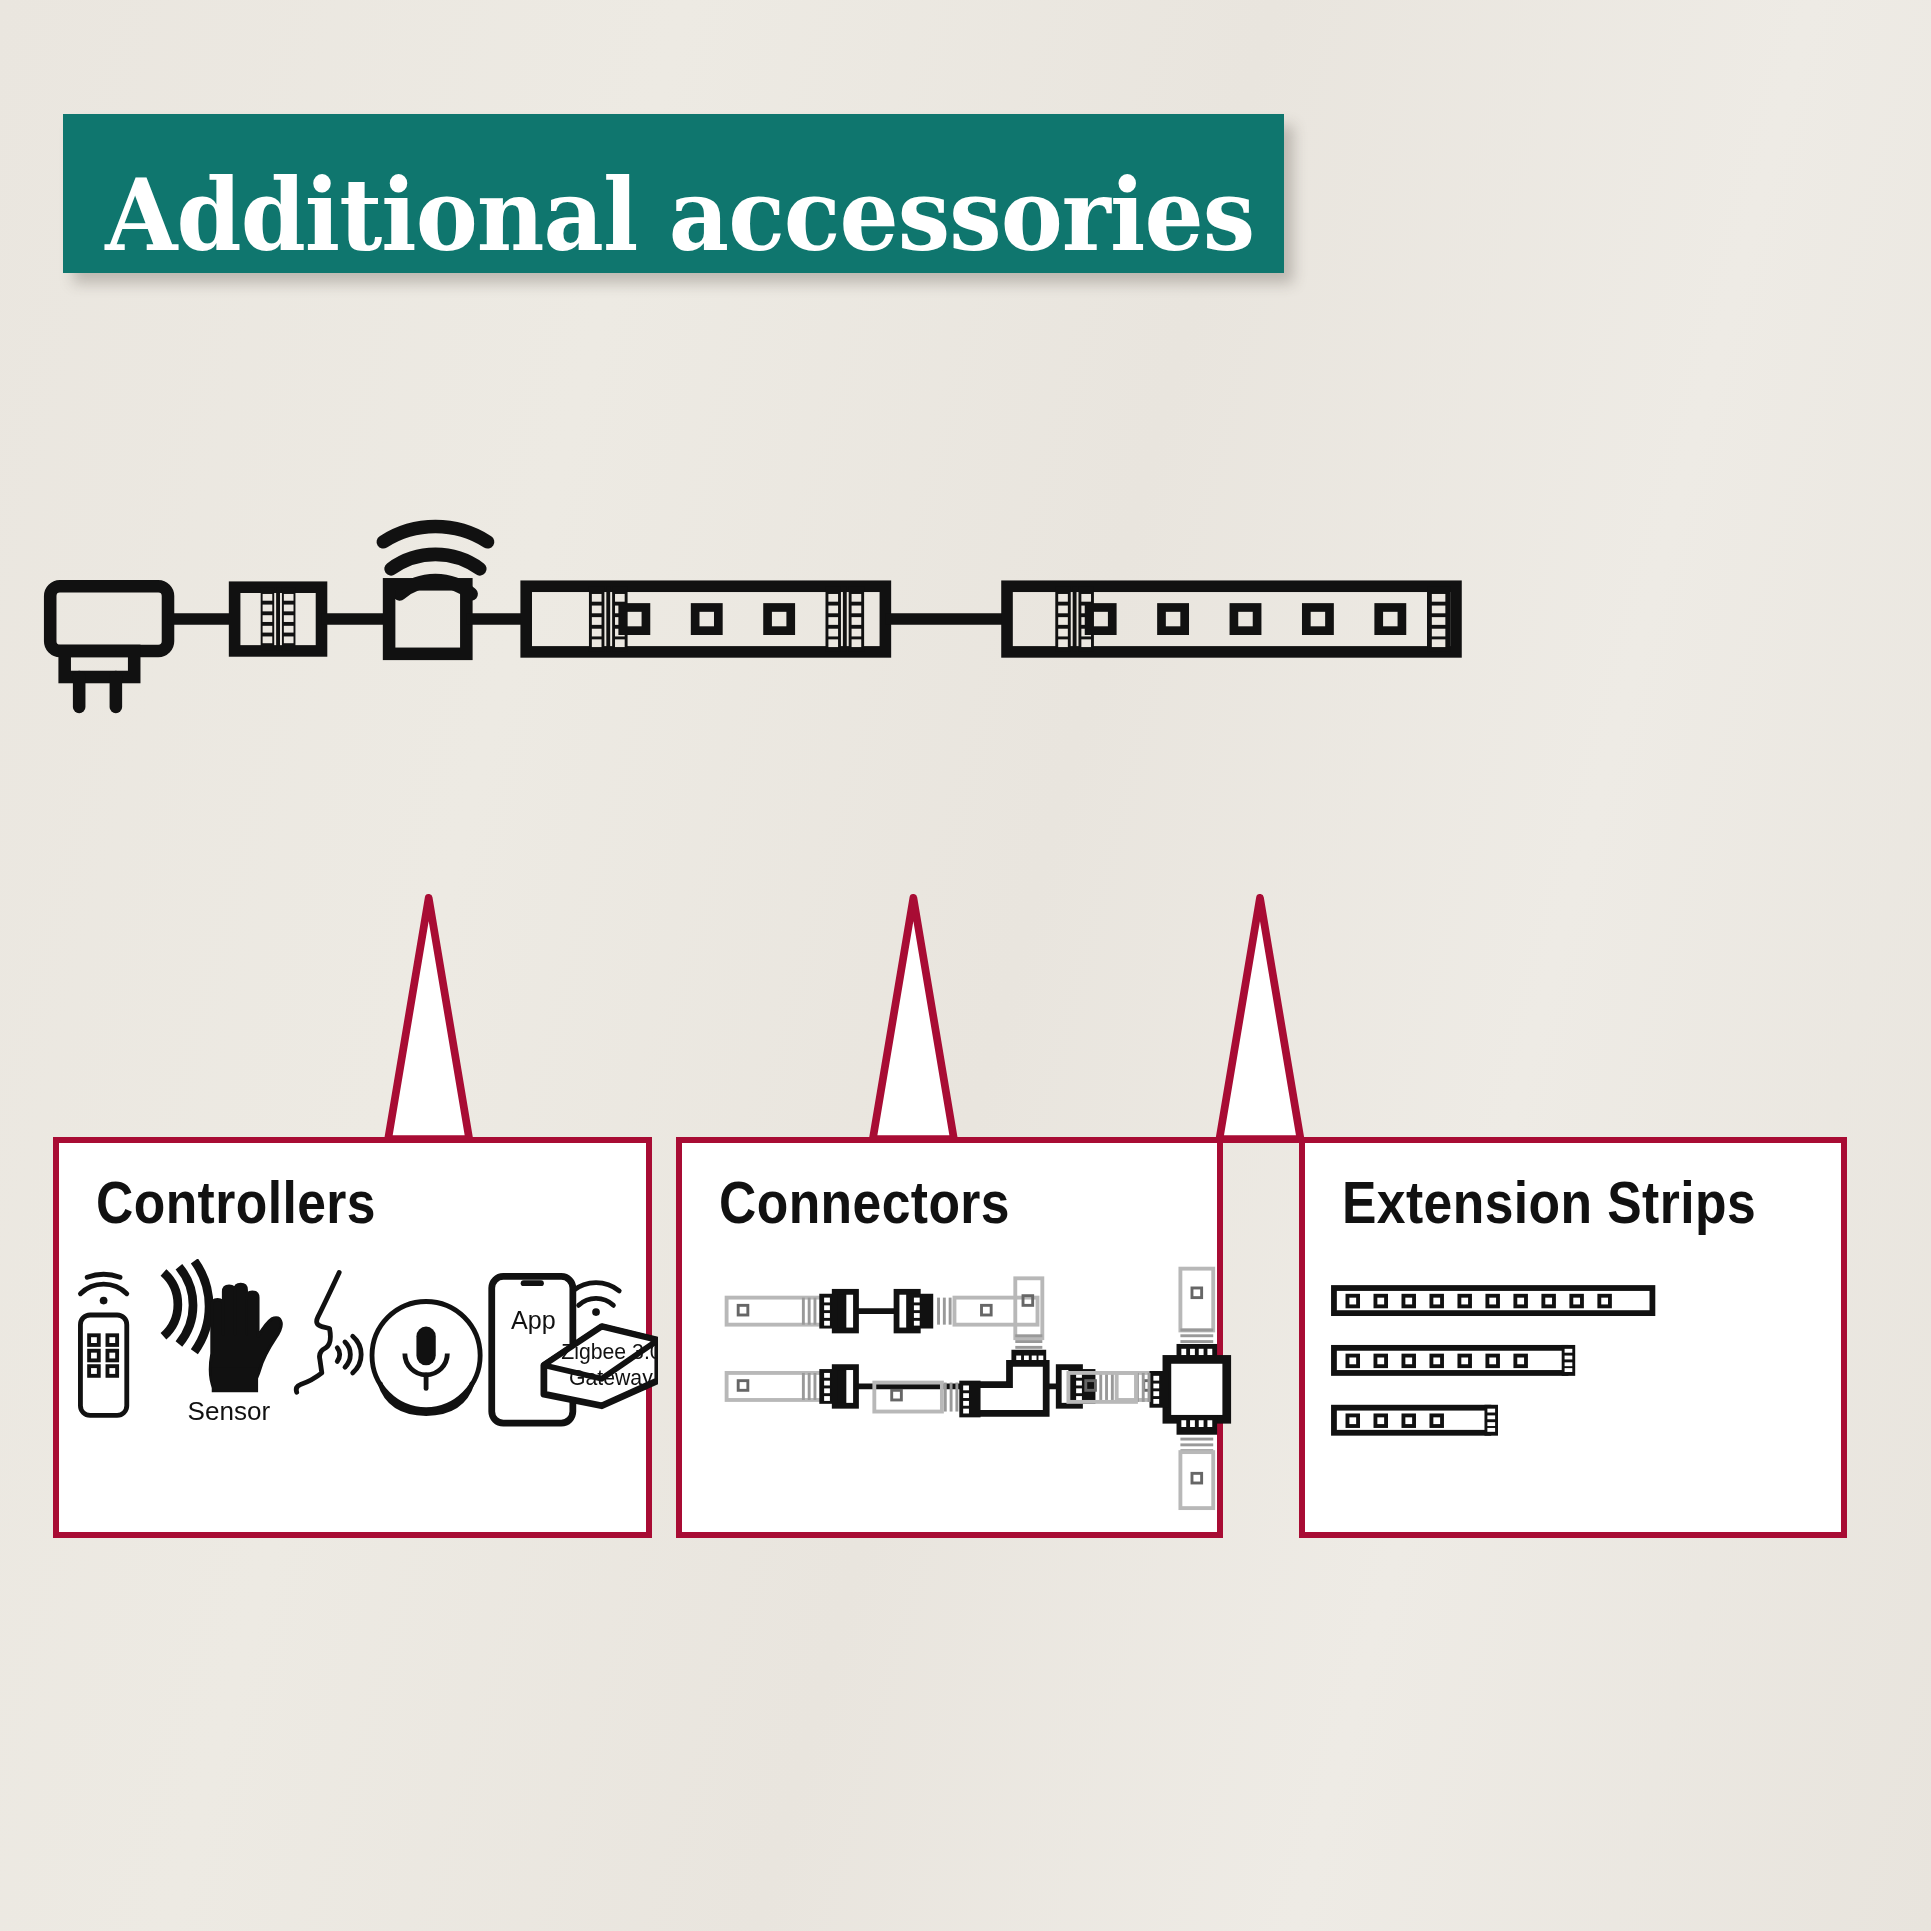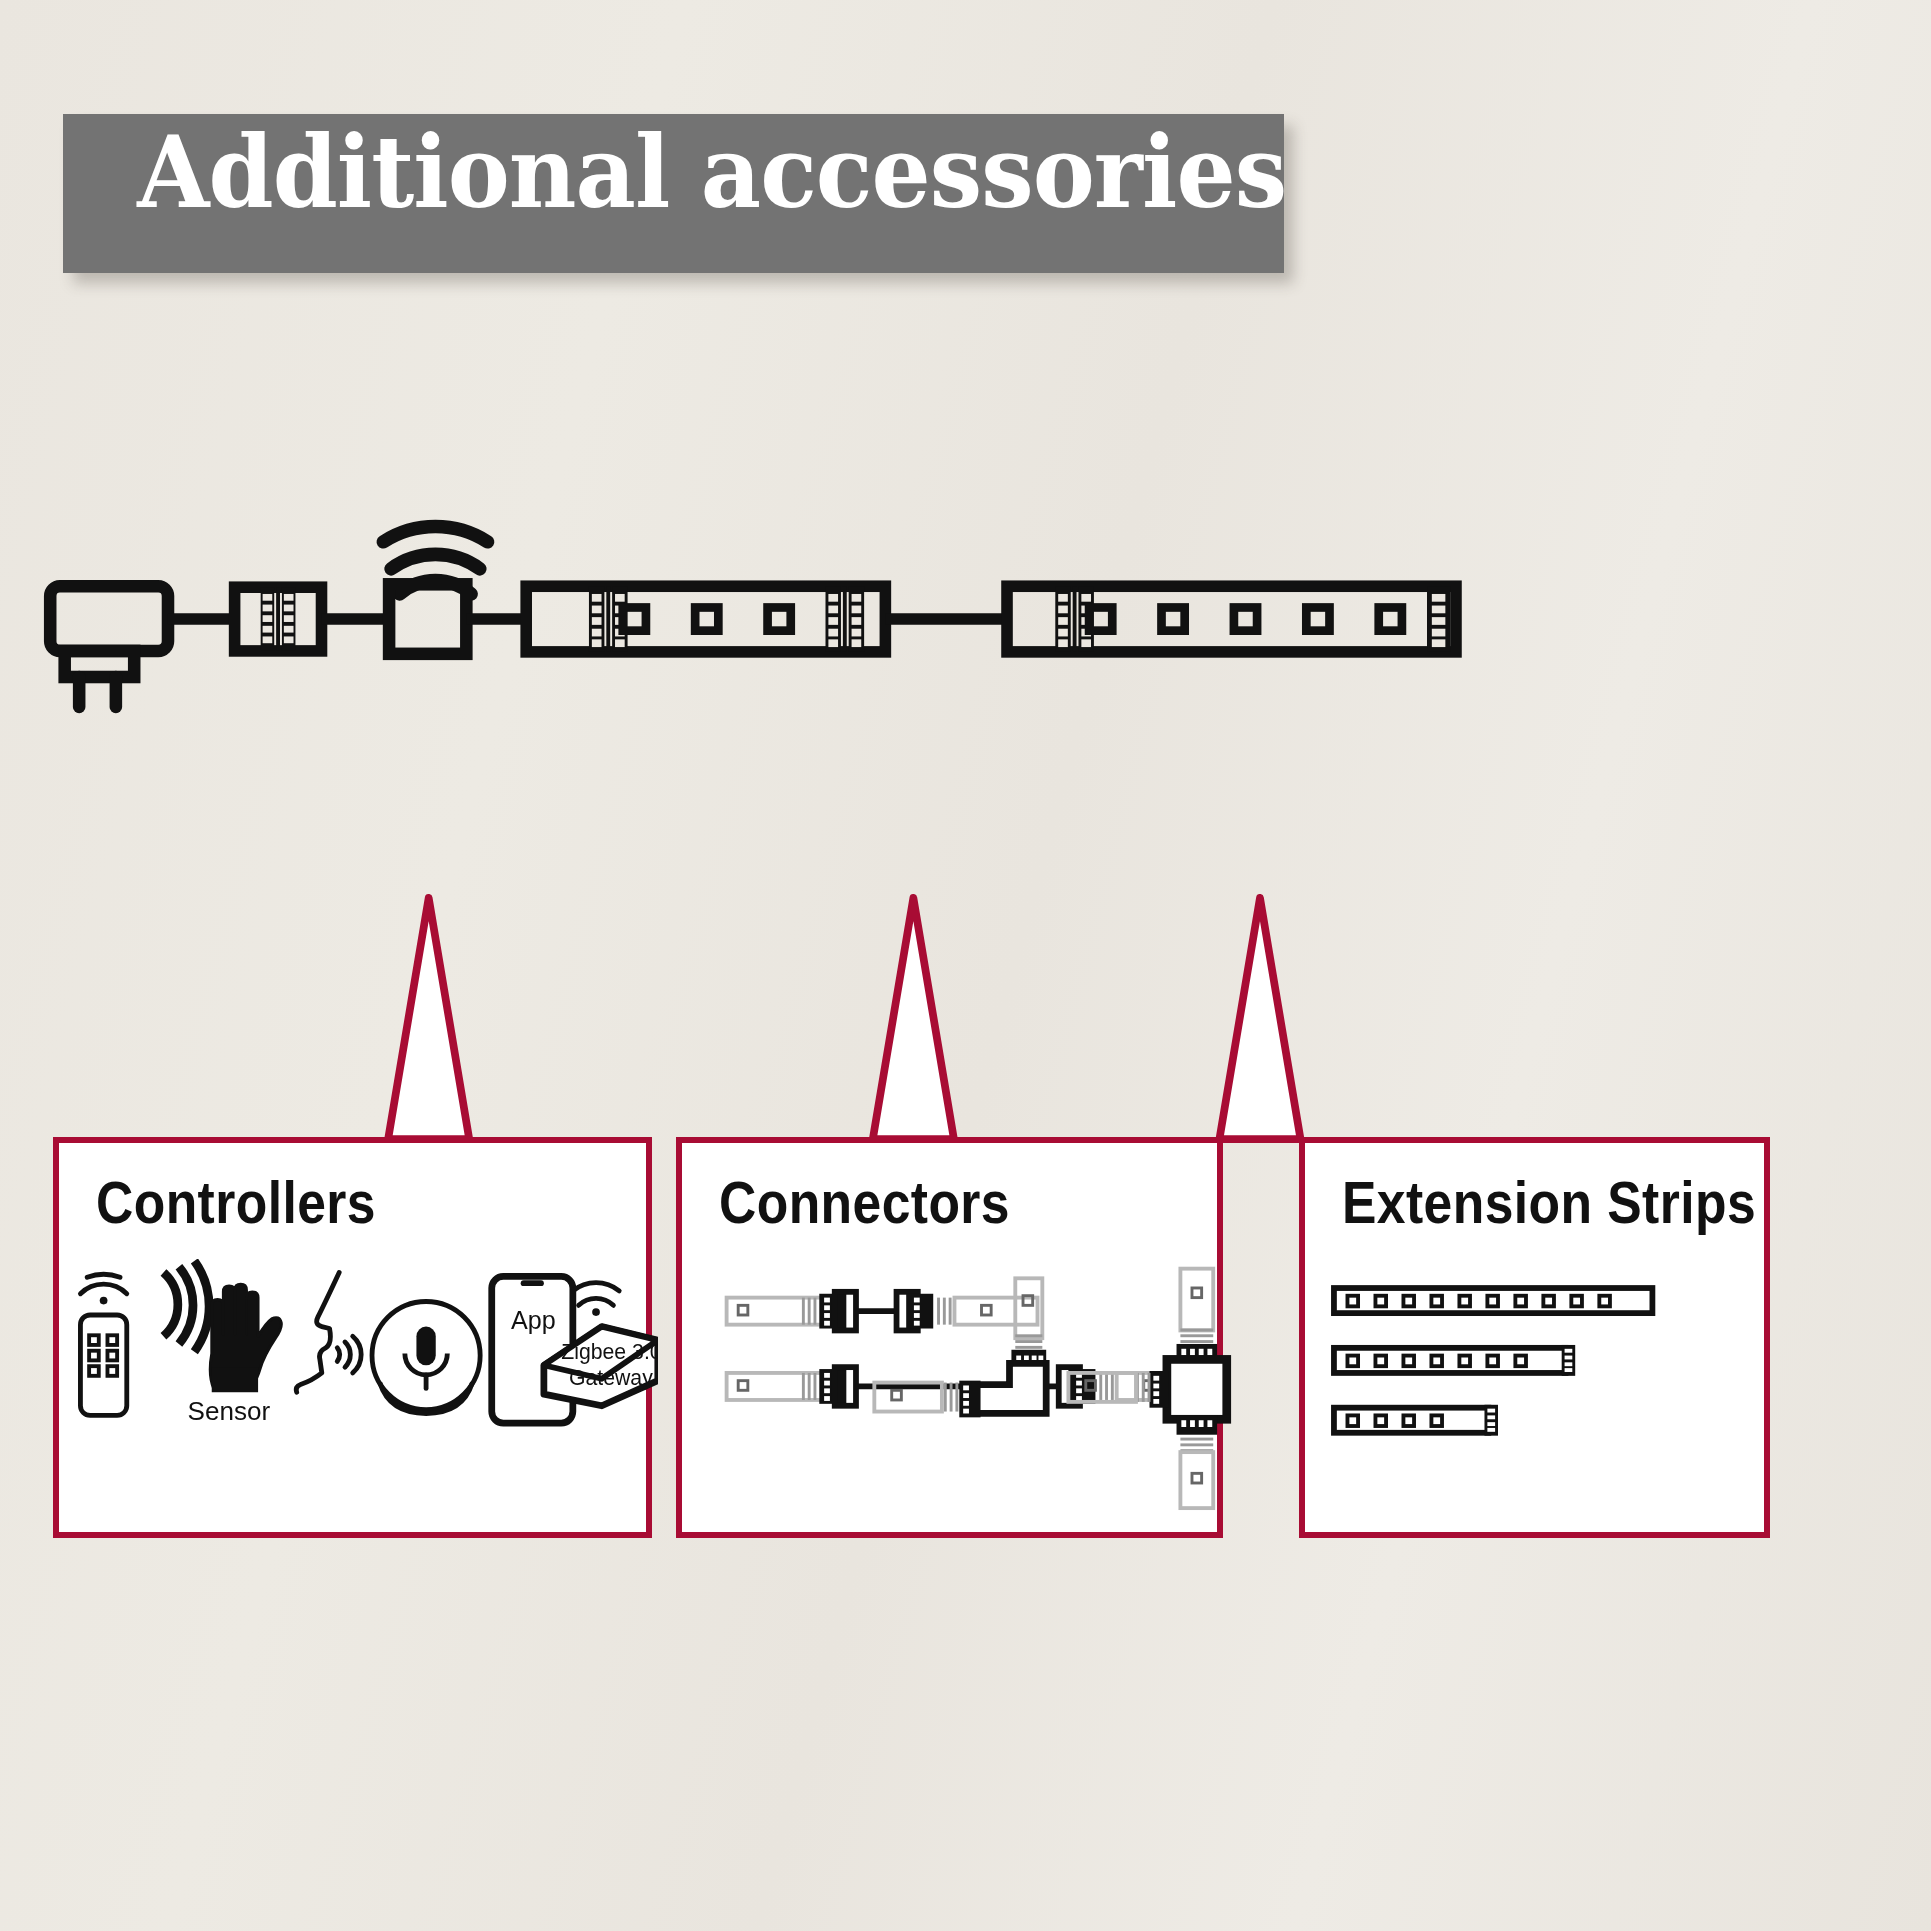--- a/index.html
+++ b/index.html
@@ -11,23 +11,23 @@
   body {
     position: relative;
     background: linear-gradient(105deg, #eae6df 0%, #edeae3 28%, #e9e5de 52%, #eeebe5 74%, #e8e4dd 100%);
   }
 
   
   #banner {
     position: absolute;
     left: 63px; top: 114px;
     width: 1221px; height: 159px;
-    background: #737373;
+    background: #0f766e;
     box-shadow: 9.7px 10.6px 13.5px rgba(70,60,55,0.28);
-    display: flex; align-items: flex-start; padding-left: 32px;
+    display: flex; align-items: flex-end;
   }
   #banner-title {
     color: #ffffff;
     font-family: "DejaVu Serif", serif;
     font-weight: 700;
     font-size: 99px;
     letter-spacing: -1px;
     padding-left: 45px;
     white-space: nowrap;
     transform: scaleX(0.94);
@@ -57,21 +57,21 @@
     color: #111111;
     white-space: nowrap;
     transform: scaleX(0.86);
     transform-origin: left top;
     letter-spacing: 0.5px;
   }
   .cat-art { position: absolute; left: 0; top: 116px; width: 100%; height: 280px; }
 
   #box-controllers { left: 53px; width: 599px; }
   #box-connectors  { left: 676px; width: 547px; }
-  #box-extension   { left: 1299px; width: 471px; }
+  #box-extension   { left: 1299px; width: 548px; }
 
   .sensor-label {
     position: absolute;
     font-family: "Liberation Sans", sans-serif;
     font-size: 27px;
     color: #111;
   }
 </style>
 </head>
 <body>

